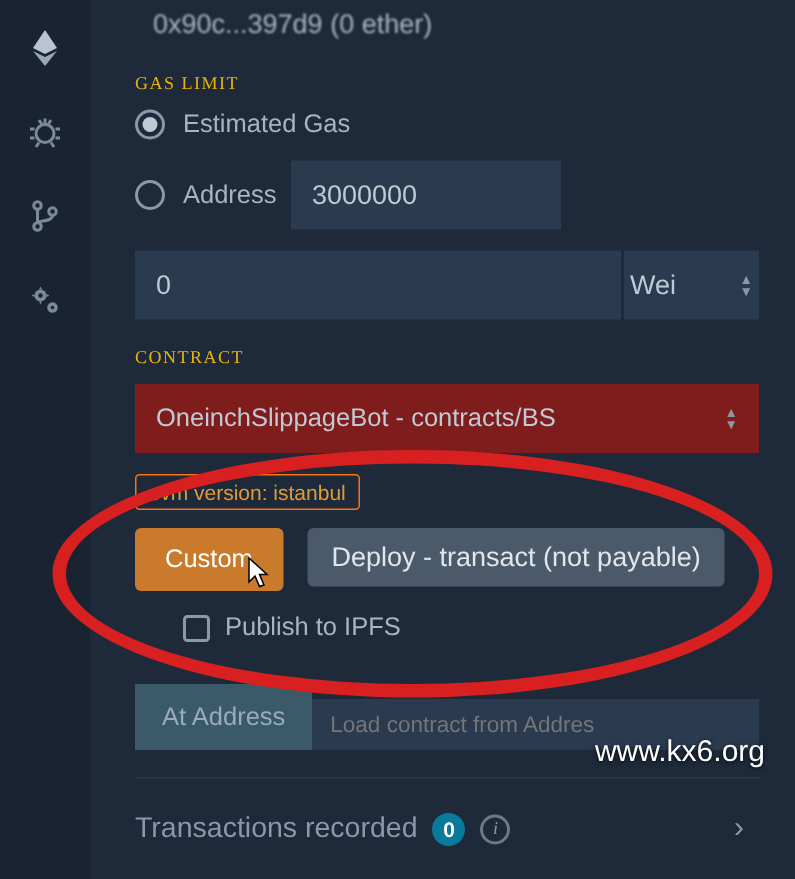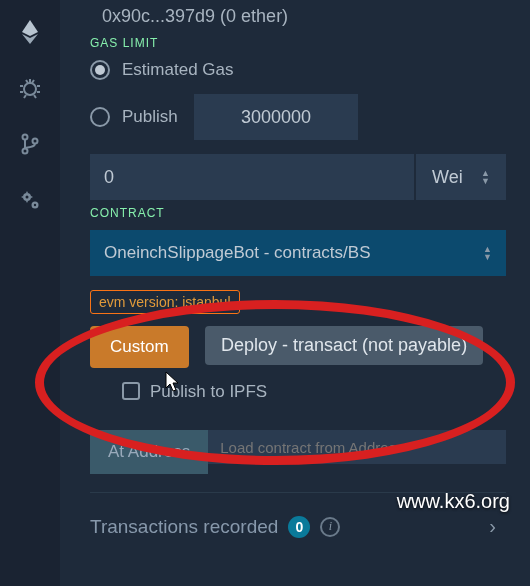--- a/index.html
+++ b/index.html
@@ -3,38 +3,38 @@
 <meta charset="utf-8">
 <style>
   * { box-sizing: border-box; margin: 0; padding: 0; font-family: -apple-system, BlinkMacSystemFont, "Segoe UI", Arial, sans-serif; }
   body { background: #1e2a3a; width: 530px; height: 586px; overflow: hidden; display: flex; }
   .sidebar { width: 60px; background: #1a2332; display: flex; flex-direction: column; align-items: center; padding-top: 18px; gap: 28px; }
   .sidebar-icon { width: 28px; height: 28px; display: flex; align-items: center; justify-content: center; color: #8a99a8; }
   .sidebar-icon.active { color: #a8b4c0; }
   .diamond-logo { position: relative; }
   .panel { flex: 1; padding: 0 24px 0 30px; color: #8798ab; position: relative; }
   .trunc-row { color: #a8b4c0; font-size: 18px; padding: 6px 0 0 12px; height: 30px; overflow: hidden; filter: blur(0.6px); }
-  .section-label { font-size: 12px; letter-spacing: 1px; color: #86efac; margin-top: 6px; margin-bottom: 10px; }
+  .section-label { font-size: 12px; letter-spacing: 1px; color: #eab308; margin-top: 18px; margin-bottom: 10px; font-family: Liberation Serif, serif; }
   .radio-row { display: flex; align-items: center; gap: 12px; margin-bottom: 14px; }
   .radio { width: 20px; height: 20px; border: 2px solid #8a99a8; border-radius: 50%; display: inline-flex; align-items: center; justify-content: center; flex-shrink: 0; }
   .radio.selected::after { content: ""; width: 10px; height: 10px; background: #c0cad4; border-radius: 50%; }
   .radio-label { font-size: 17px; color: #a8b4c0; }
-  .num-input { background: #2a3b50; border: none; color: #c0cad4; font-size: 18px; padding: 10px 14px; width: 164px; height: 46px; text-align: center; }
+  .num-input { background: #2a3b50; border: none; color: #c0cad4; font-size: 18px; padding: 10px 14px; width: 180px; height: 46px; }
   .value-row { display: flex; gap: 2px; margin-top: 6px; }
   .value-input { background: #2a3b50; border: none; color: #c0cad4; font-size: 18px; padding: 10px 14px; flex: 1; height: 46px; }
-  .unit-sel { background: #2a3b50; border: none; color: #c0cad4; font-size: 18px; padding: 10px 16px; width: 90px; height: 46px; display: flex; align-items: center; justify-content: space-between; }
+  .unit-sel { background: #2a3b50; border: none; color: #c0cad4; font-size: 18px; padding: 10px 4px; width: 90px; height: 46px; display: flex; align-items: center; justify-content: space-between; }
   .chevrons { display: flex; flex-direction: column; font-size: 9px; line-height: 8px; color: #8a99a8; }
-  .contract-sel { background: #0c4a6e; color: #c0cad4; font-size: 17px; padding: 12px 14px; height: 46px; display: flex; align-items: center; justify-content: space-between; margin-top: 6px; }
+  .contract-sel { background: #7f1d1d; color: #c0cad4; font-size: 17px; padding: 12px 14px; height: 46px; display: flex; align-items: center; justify-content: space-between; margin-top: 6px; }
   .evm-tag { display: inline-block; border: 1px solid #f97316; color: #e09a3a; font-size: 14px; padding: 3px 8px; border-radius: 3px; margin-top: 14px; }
   .deploy-row { display: flex; align-items: center; margin-top: 12px; position: relative; }
   .deploy-btn { background: #c97a2a; color: #fff; font-size: 17px; font-weight: 500; padding: 10px 20px; border: none; border-radius: 4px; height: 42px; cursor: pointer; position: relative; }
   .tooltip { position: absolute; left: 115px; top: 0; background: #4a5a6a; color: #e0e6ec; font-size: 18px; padding: 9px 16px; border-radius: 4px; white-space: nowrap; z-index: 3; text-align: center; }
-  .checkbox-row { display: flex; align-items: flex-start; gap: 10px; margin-top: 14px; padding-left: 32px; }
+  .checkbox-row { display: flex; align-items: flex-end; gap: 10px; margin-top: 14px; padding-left: 32px; }
   .checkbox { width: 18px; height: 18px; border: 2px solid #8a99a8; border-radius: 3px; }
-  .btn-row { display: flex; margin-top: 28px; }
+  .btn-row { display: flex; margin-top: 28px; align-items: flex-end; }
   .at-addr-btn { background: #3a5a6a; color: #9ab; font-size: 17px; font-weight: 500; padding: 10px 18px; border: none; height: 44px; }
   .load-input { background: #2a3b50; border: none; color: #7a8a9a; font-size: 15px; padding: 10px 12px; height: 34px; flex: 1; min-width: 0; }
   .watermark { position: absolute; right: 20px; top: 490px; color: #fff; font-size: 20px; font-weight: 500; text-shadow: 0 1px 3px rgba(0,0,0,0.8); z-index: 5; }
   .divider { height: 1px; background: #2a3a4a; margin-top: 18px; }
   .tx-row { display: flex; align-items: center; gap: 10px; margin-top: 22px; color: #8798ab; font-size: 19px; }
   .badge { background: #0a7a9a; color: #fff; width: 22px; height: 22px; border-radius: 11px; display: inline-flex; align-items: center; justify-content: center; font-size: 14px; font-weight: bold; }
   .info-i { width: 20px; height: 20px; border: 2px solid #6a7a8a; border-radius: 50%; display: inline-flex; align-items: center; justify-content: center; font-size: 12px; font-style: italic; font-family: serif; color: #8a9aa8; }
   .chev-right { margin-left: auto; margin-right: 10px; color: #8a99a8; font-size: 20px; }
   .red-ellipse { position: absolute; left: 35px; top: 300px; width: 480px; height: 165px; border: 9px solid #d82020; border-radius: 50%; z-index: 4; pointer-events: none; }
   .cursor { position: absolute; left: 160px; top: 370px; z-index: 6; pointer-events: none; }
@@ -77,21 +77,21 @@
 <div class="panel">
   <div class="trunc-row">0x90c...397d9 (0 ether)</div>
 
   <div class="section-label">GAS LIMIT</div>
   <div class="radio-row">
     <span class="radio selected"></span>
     <span class="radio-label">Estimated Gas</span>
   </div>
   <div class="radio-row">
     <span class="radio"></span>
-    <span class="radio-label" style="width:60px">Publish</span>
+    <span class="radio-label" style="width:60px">Address</span>
     <input class="num-input" value="3000000" style="">
   </div>
 
   <div class="value-row">
     <input class="value-input" value="0" style="">
     <div class="unit-sel">
       <span>Wei</span>
       <span class="chevrons">▲<br>▼</span>
     </div>
   </div>

